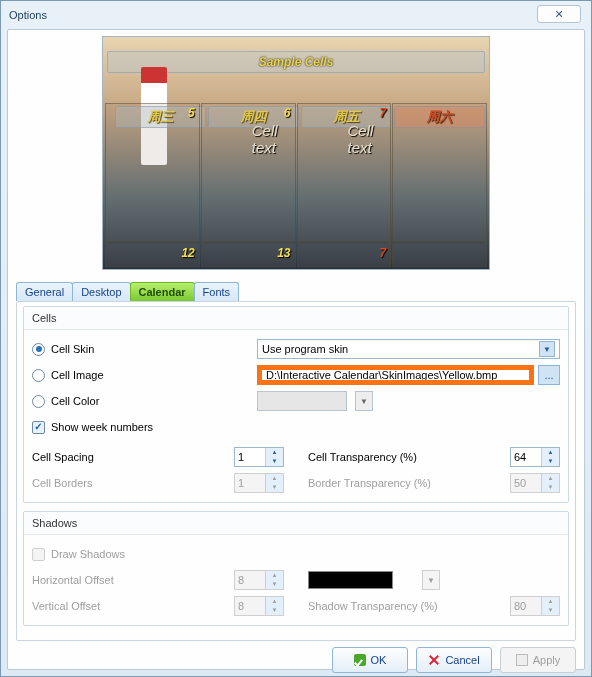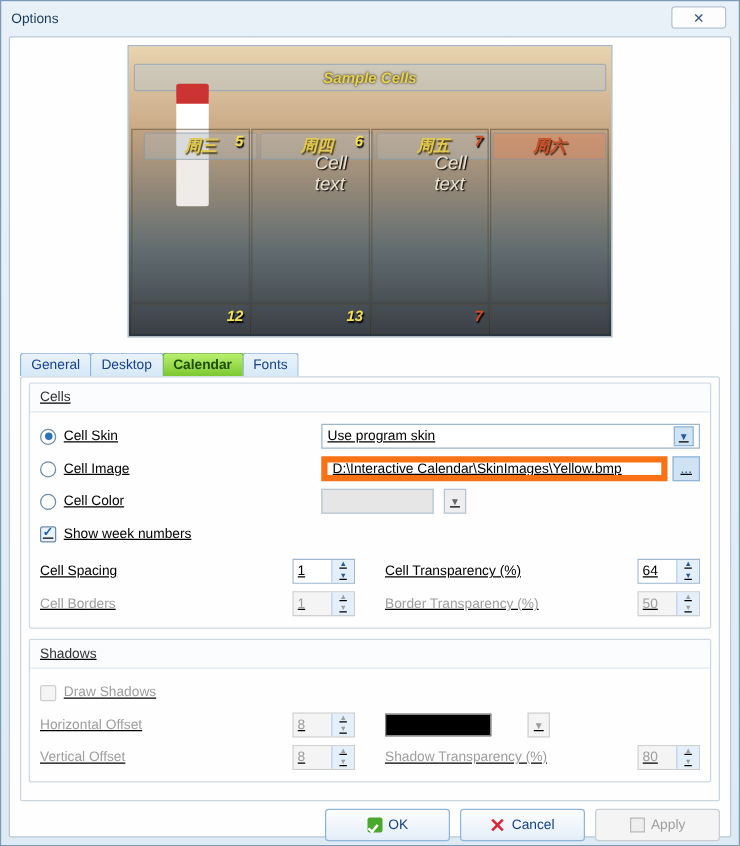--- a/index.html
+++ b/index.html
@@ -21,21 +21,21 @@
 .pv-hcell:last-child span { color:#d6481e; text-shadow:1px 1px 1px #3a1500; }
 .pv-grid { position:absolute; top:66px; left:2px; right:2px; bottom:2px; display:grid; grid-template-columns:repeat(4,1fr); grid-template-rows:1fr 24px; gap:1px; }
 .pv-cell { border:1px solid rgba(80,70,50,0.5); position:relative; background:rgba(140,120,100,0.15); }
 .pv-num { position:absolute; top:2px; right:4px; font-weight:bold; font-style:italic; text-shadow:1px 1px 1px #000; font-size:12px; }
 .pv-num.y { color:#f5df50; }
 .pv-num.r { color:#d6481e; }
 .pv-text { position:absolute; top:18px; left:6px; color:#e8e0cc; font-size:15px; text-shadow:1px 1px 1px #000; font-style:italic;margin-left:44px; }
 .tabs-strip { display:flex; margin-top:12px; }
 .tab { padding:3px 8px; border:1px solid #8fb6d8; border-bottom:none; margin-right:-1px; background: linear-gradient(#eaf3fb,#d6e8f7); border-radius:3px 3px 0 0; cursor:pointer; color:#15428b; }
 .tab.active { background: linear-gradient(#b9f06e,#7bc830); color:#1f4d00; font-weight:bold; border-color:#6db52d; }
-.tab-pane { border:1px solid #c9d6e2; padding:4px 6px 6px; border-radius:2px;text-decoration:underline; }
+.tab-pane { border:1px solid #c9d6e2; padding:4px 6px 6px; border-radius:2px; }
 .group { border:1px solid #cdd9e4; border-radius:2px; margin-bottom:8px; }
 .group-title { padding:5px 8px; border-bottom:1px solid #e2e9f0; color:#333; background:#fafcfe; }
 .group-body { padding:6px 8px; }
 .row { display:flex; align-items:center; min-height:26px;gap:25px; }
 .col-l { width:200px; display:flex; align-items:center; gap:6px; }
 .col-r { flex:1; display:flex; align-items:center; gap:4px; }
 .radio, .cb { width:13px; height:13px; border:1px solid #6a8aa8; border-radius:50%; display:inline-flex; align-items:center; justify-content:center; background:#fff; }
 .radio.sel::after { content:""; width:6px; height:6px; background:#2a72b5; border-radius:50%; }
 .cb { border-radius:2px; }
 .cb.sel { background:#e8f2fc; }
@@ -48,21 +48,21 @@
 .color-dd { width:18px; height:20px; border:1px solid #b7c5d2; background:#eee; display:flex; align-items:center; justify-content:center; font-size:8px; color:#666; }
 .spin { width:50px; height:20px; border:1px solid #9db7cd; display:flex; background:#fff; }
 .spin input { border:none; width:30px; padding:0 3px; outline:none; font-size:11px; }
 .spin .arrows { width:18px; background:#e3effa; border-left:1px solid #bcd2e5; display:flex; flex-direction:column; }
 .spin .arrows span { flex:1; font-size:6px; color:#2a5a9a; text-align:center; line-height:8px; }
 .disabled, .disabled * { color:#9e9e9e !important; }
 .disabled .spin, .disabled .color-box, .disabled .color-dd, .disabled .cb, .disabled input { background:#f4f4f4; border-color:#cfcfcf; }
 .two-col { display:flex; gap:24px; }
 .two-col > .half { flex:1; }
 .btn-row { display:flex; justify-content:flex-end; gap:8px; margin-top:6px; }
-.btn { width:100px; height:26px; border:1px solid #8fb6d8; border-radius:3px; background:linear-gradient(#fdfdfe,#e4eef8); display:flex; align-items:center; justify-content:center; gap:5px; cursor:pointer; color:#15428b; }
+.btn { width:76px; height:26px; border:1px solid #8fb6d8; border-radius:3px; background:linear-gradient(#fdfdfe,#e4eef8); display:flex; align-items:center; justify-content:center; gap:5px; cursor:pointer; color:#15428b; }
 .btn.disabled-btn { color:#9e9e9e; border-color:#c7cfd6; background:#f4f4f4; cursor:default; }
 .ico-ok { width:12px; height:12px; border-radius:2px; background:#4aa82c; position:relative; }
 .ico-ok::after { content:""; position:absolute; left:2px; top:4px; width:3px; height:6px; border:2px solid #fff; border-top:none; border-left:none; transform:rotate(40deg); }
 .ico-x { width:12px; height:12px; position:relative; }
 .ico-x::before, .ico-x::after { content:""; position:absolute; left:5px; top:0; width:2px; height:12px; background:#d23; }
 .ico-x::before { transform:rotate(45deg); }
 .ico-x::after { transform:rotate(-45deg); }
 .ico-apply { width:12px; height:12px; border:1px solid #bbb; background:#eee; }
 .swatch-black { width:85px; height:18px; background:#000; border:1px solid #888; }
 </style>

